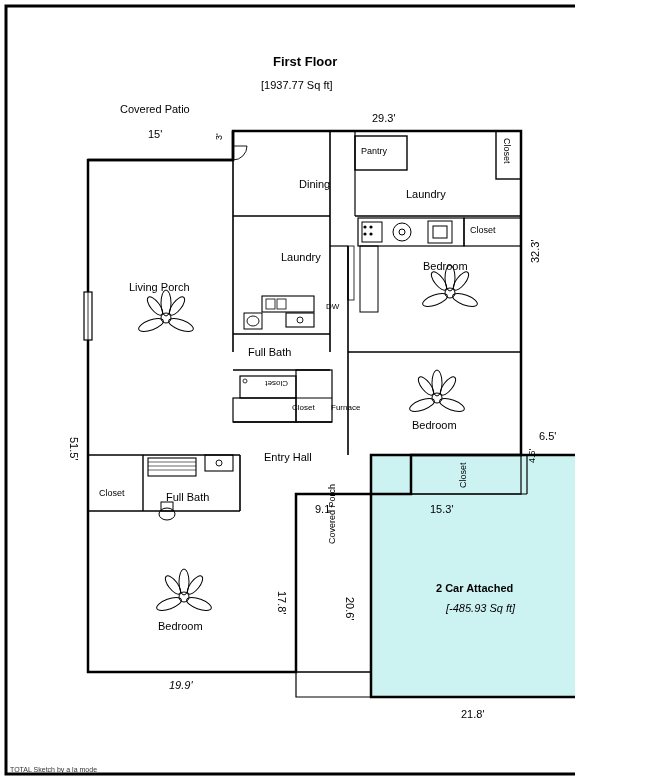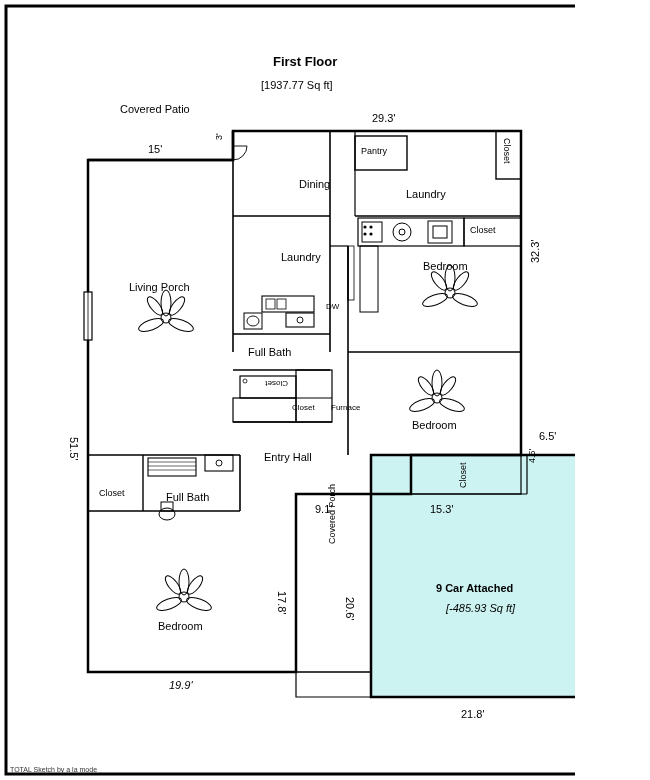--- a/index.html
+++ b/index.html
@@ -166,26 +166,26 @@
   <div class="lbl xs rot180" style="left:320px; top:388px;">Closet</div>
   <div class="lbl xs" style="left:260px; top:403px;">Closet</div>
   <div class="lbl xs" style="left:299px; top:403px;">Furnace</div>
   <div class="lbl" style="left:412px; top:419px;">Bedroom</div>
   <div class="lbl" style="left:264px; top:451px;">Entry Hall</div>
   <div class="lbl sm rot90" style="left:458px; top:488px;">Closet</div>
   <div class="lbl sm" style="left:99px; top:488px;">Closet</div>
   <div class="lbl" style="left:166px; top:491px;">Full Bath</div>
   <div class="lbl" style="left:158px; top:620px;">Bedroom</div>
   <div class="lbl sm rot90" style="left:327px; top:544px;">Covered Porch</div>
-  <div class="lbl b" style="left:436px; top:582px;">9 Car Attached</div>
+  <div class="lbl b" style="left:436px; top:582px;">2 Car Attached</div>
   <div class="lbl" style="left:446px; top:602px;font-style:italic;">[-485.93 Sq ft]</div>
   <div class="lbl xs" style="left:294px; top:302px;">DW</div>
 
   <div class="lbl" style="left:372px; top:112px;">29.3'</div>
-  <div class="lbl" style="left:148px; top:143px;">15'</div>
+  <div class="lbl" style="left:148px; top:128px;">15'</div>
   <div class="lbl sm rot90" style="left:214px; top:140px;">3'</div>
   <div class="lbl rot90" style="left:529px; top:263px;">32.3'</div>
   <div class="lbl rot270" style="left:80px; top:437px;">51.5'</div>
   <div class="lbl" style="left:539px; top:430px;">6.5'</div>
   <div class="lbl sm rot90" style="left:527px; top:463px;">4.5'</div>
   <div class="lbl" style="left:430px; top:503px;">15.3'</div>
   <div class="lbl" style="left:315px; top:503px;">9.1'</div>
   <div class="lbl rot270" style="left:288px; top:591px;">17.8'</div>
   <div class="lbl rot270" style="left:356px; top:597px;">20.6'</div>
   <div class="lbl" style="left:169px; top:679px;font-style:italic;">19.9'</div>

